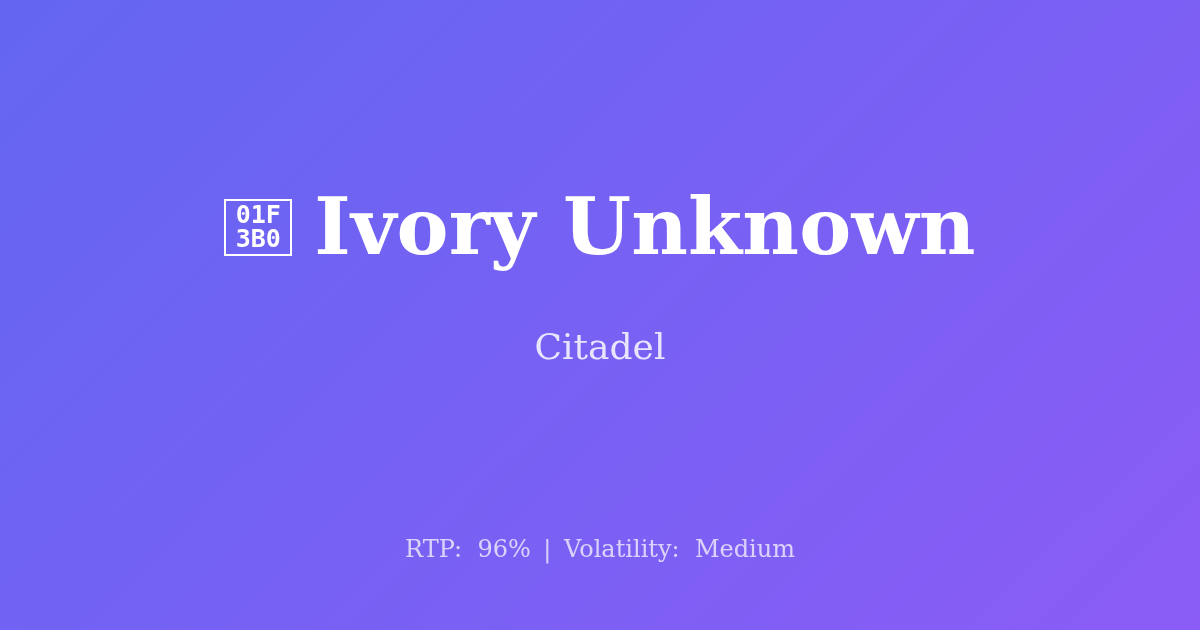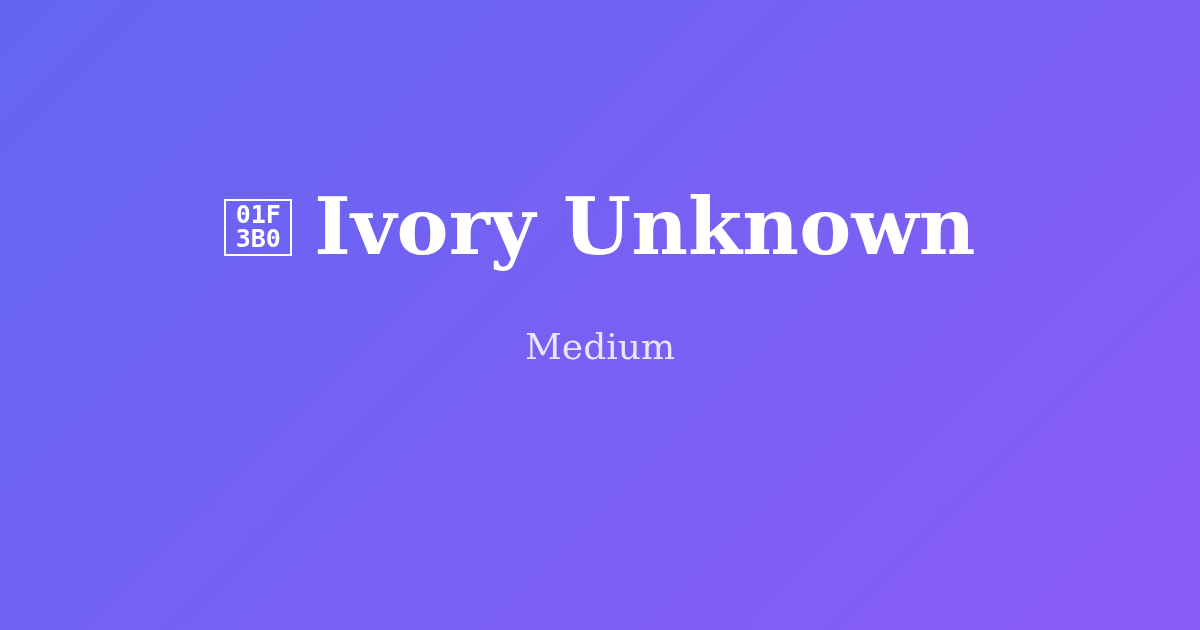--- a/index.html
+++ b/index.html
@@ -118,18 +118,25 @@
 
       <span class="tofu-glyph" title="U+1F3B0">
         <span>01F</span>
         <span>3B0</span>
       </span>
 
       <h1 class="game-title">Ivory Unknown</h1>
 
     </div>
 
-    <div class="game-subtitle">Medium</div>
+    <div class="game-subtitle">Citadel</div>
 
   </div>
 
+  <div class="meta-footer">
+    <span>RTP:</span>
+    <span>&nbsp;</span><span>96%</span>
+    <span class="meta-sep">|</span>
+    <span>Volatility:</span>
+    <span>&nbsp;</span><span>Medium</span>
+  </div>
 
 </div>
 
 </body></html>

